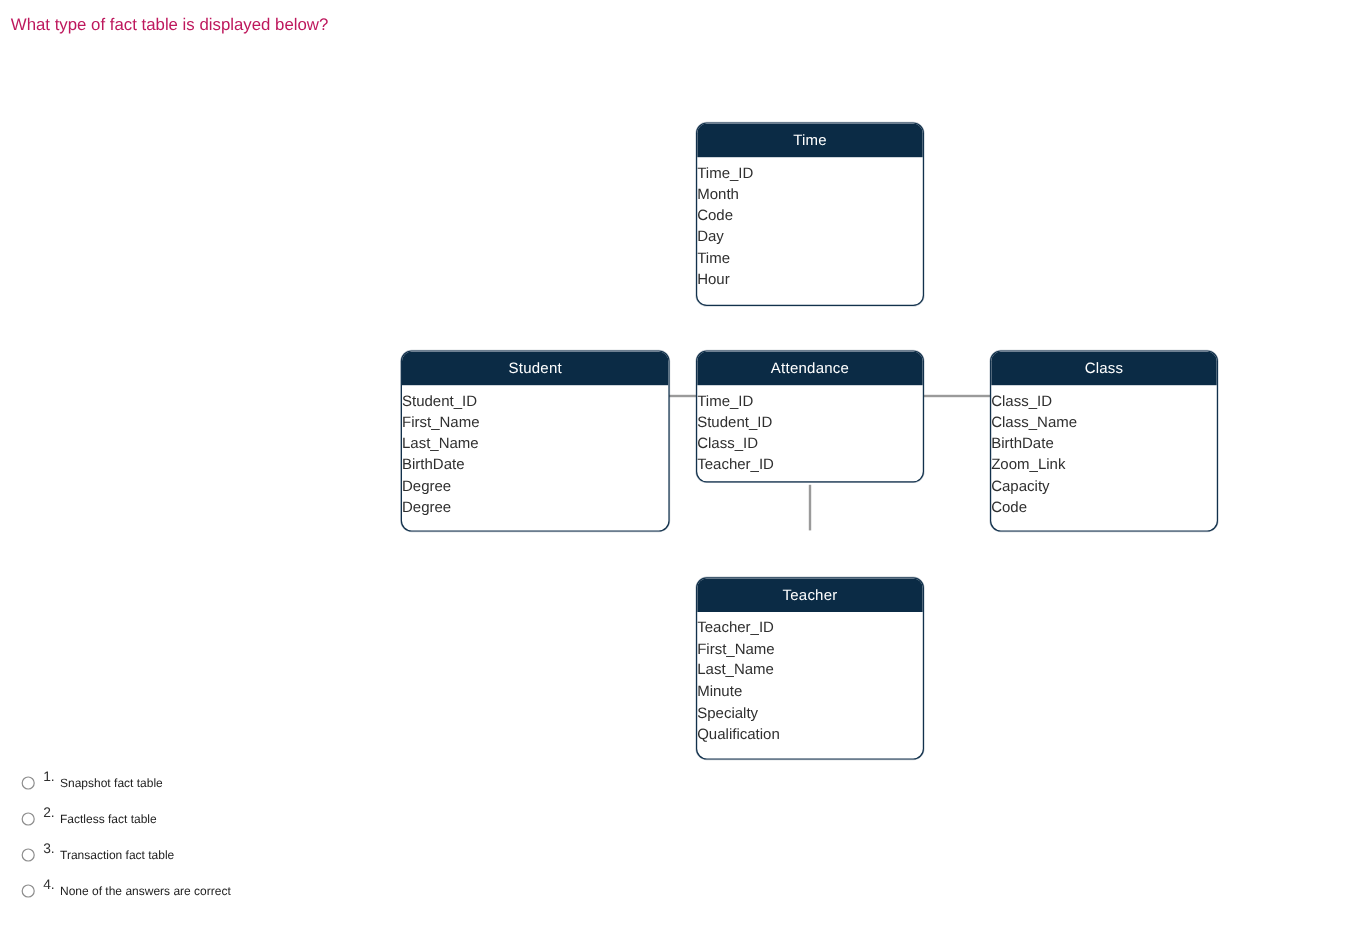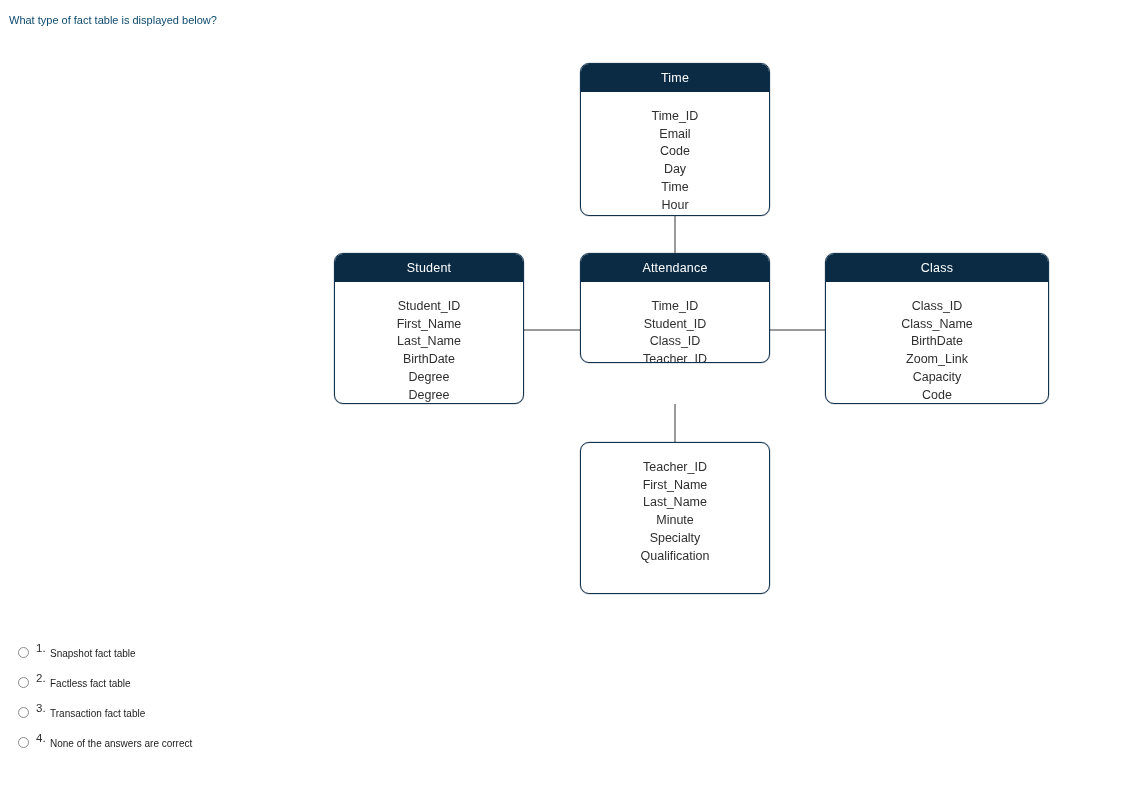--- a/index.html
+++ b/index.html
@@ -14,23 +14,23 @@
     font-family: "Liberation Sans", sans-serif;
     color: #222222;
     overflow: hidden;
   }
 
   
   #question-text {
     position: absolute;
     left: 9px;
     top: 11px;
-    font-size: 11px;
+    font-size: 14px;
     line-height: 18px;
-    color: #0c4a6e;
+    color: #be185d;
     white-space: nowrap;
   }
 
   
   #erd-diagram {
     position: absolute;
     left: 0;
     top: 0;
     width: 1137px;
     height: 630px;
@@ -44,45 +44,46 @@
   .connector.v { width: 2px; }
 
   .entity-table {
     position: absolute;
     box-sizing: border-box;
     border: 1.5px solid #12314c;
     border-radius: 9px;
     background: #ffffff;
     overflow: hidden;
     box-shadow: 0 0 0 0.5px rgba(18,49,76,0.25);
+    margin-top: 39px;
   }
   .entity-header {
     height: 28px;
     line-height: 28px;
     background: #0b2b45;
     color: #ffffff;
     font-size: 12.5px;
     text-align: center;
     letter-spacing: 0.2px;
   }
   .entity-fields {
-    padding-top: 16px;
-    text-align: center;
+    padding-top: 5px;
+    text-align: left;
   }
   .entity-field {
     font-size: 12.5px;
     line-height: 17.7px;
     color: #2f2f2f;
   }
 
   
   #entity-time       { left: 580px; top: 63px;  width: 190px; height: 153px; }
-  #entity-student    { left: 334px; top: 253px; width: 190px; height: 151px; }
+  #entity-student    { left: 334px; top: 253px; width: 224px; height: 151px; }
   #entity-attendance { left: 580px; top: 253px; width: 190px; height: 110px; }
-  #entity-class      { left: 825px; top: 253px; width: 224px; height: 151px; }
+  #entity-class      { left: 825px; top: 253px; width: 190px; height: 151px; }
   #entity-teacher    { left: 580px; top: 442px; width: 190px; height: 152px; }
 
   
   #connector-time-attendance    { left: 674px; top: 216px; height: 37px; }
   #connector-student-attendance { left: 524px; top: 329px; width: 56px; }
   #connector-attendance-class   { left: 770px; top: 329px; width: 55px; }
   #connector-attendance-teacher { left: 674px; top: 404px; height: 38px; }
 
   
   #answer-options {
@@ -133,21 +134,21 @@
 
   <div class="connector v" id="connector-time-attendance"></div>
   <div class="connector h" id="connector-student-attendance"></div>
   <div class="connector h" id="connector-attendance-class"></div>
   <div class="connector v" id="connector-attendance-teacher"></div>
 
   <div class="entity-table" id="entity-time">
     <div class="entity-header">Time</div>
     <div class="entity-fields">
       <div class="entity-field">Time_ID</div>
-      <div class="entity-field">Email</div>
+      <div class="entity-field">Month</div>
       <div class="entity-field">Code</div>
       <div class="entity-field">Day</div>
       <div class="entity-field">Time</div>
       <div class="entity-field">Hour</div>
     </div>
   </div>
 
   <div class="entity-table" id="entity-student">
     <div class="entity-header">Student</div>
     <div class="entity-fields">
@@ -176,20 +177,21 @@
       <div class="entity-field">Class_ID</div>
       <div class="entity-field">Class_Name</div>
       <div class="entity-field">BirthDate</div>
       <div class="entity-field">Zoom_Link</div>
       <div class="entity-field">Capacity</div>
       <div class="entity-field">Code</div>
     </div>
   </div>
 
   <div class="entity-table" id="entity-teacher">
+    <div class="entity-header">Teacher</div>
     <div class="entity-fields">
       <div class="entity-field">Teacher_ID</div>
       <div class="entity-field">First_Name</div>
       <div class="entity-field">Last_Name</div>
       <div class="entity-field">Minute</div>
       <div class="entity-field">Specialty</div>
       <div class="entity-field">Qualification</div>
     </div>
   </div>
 

